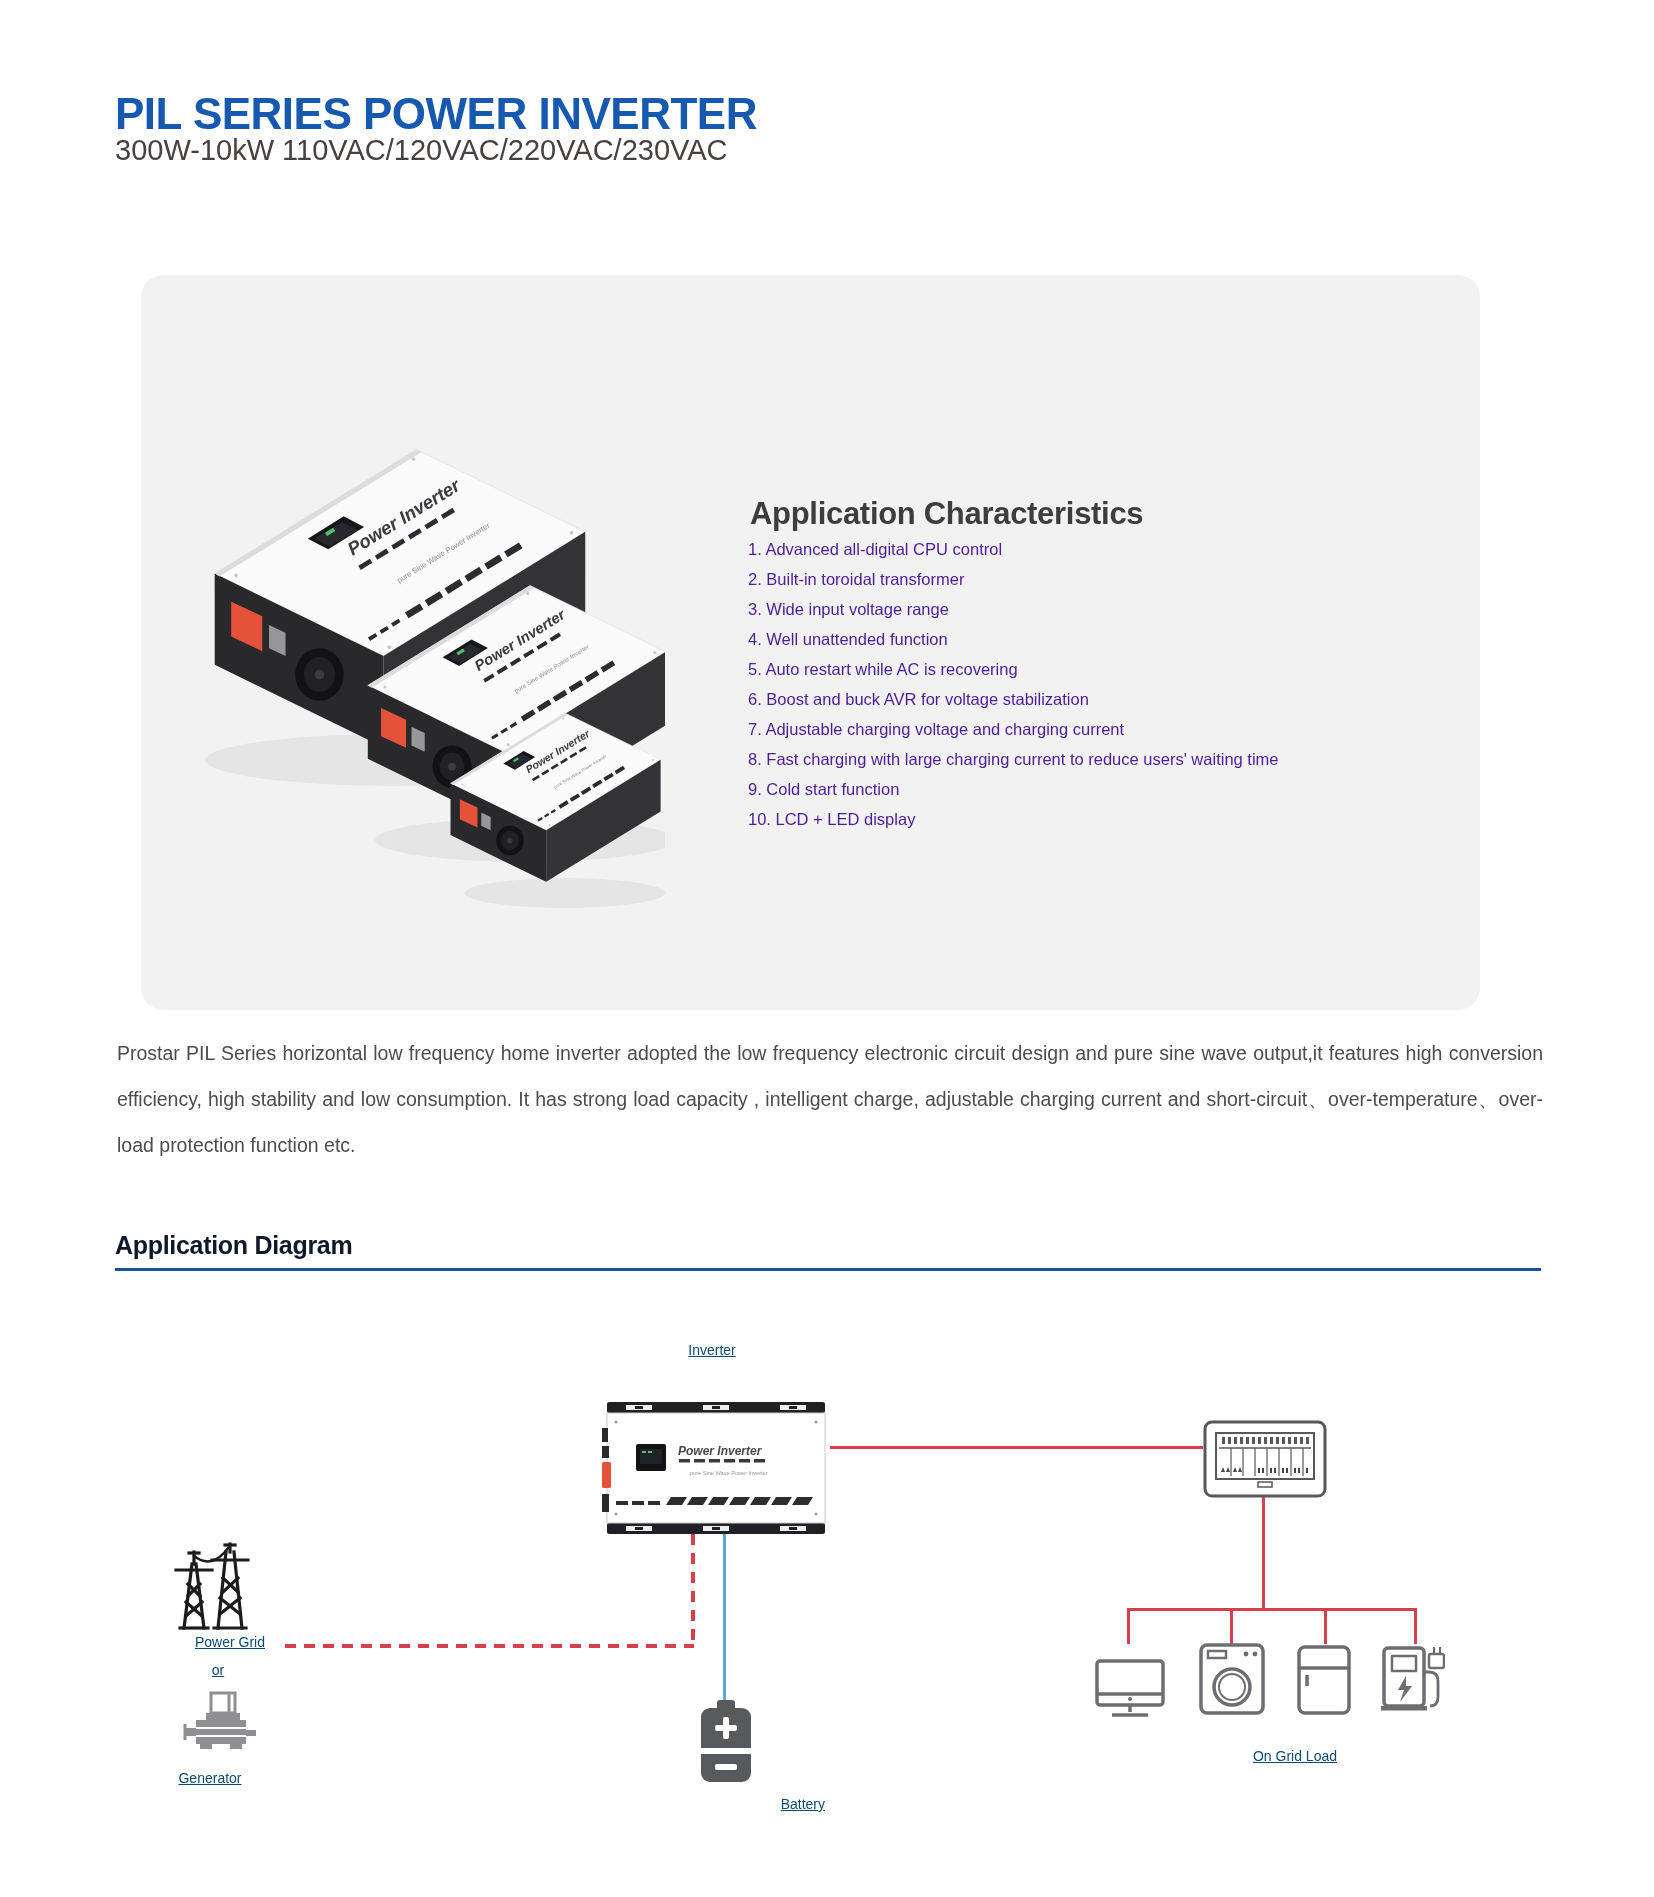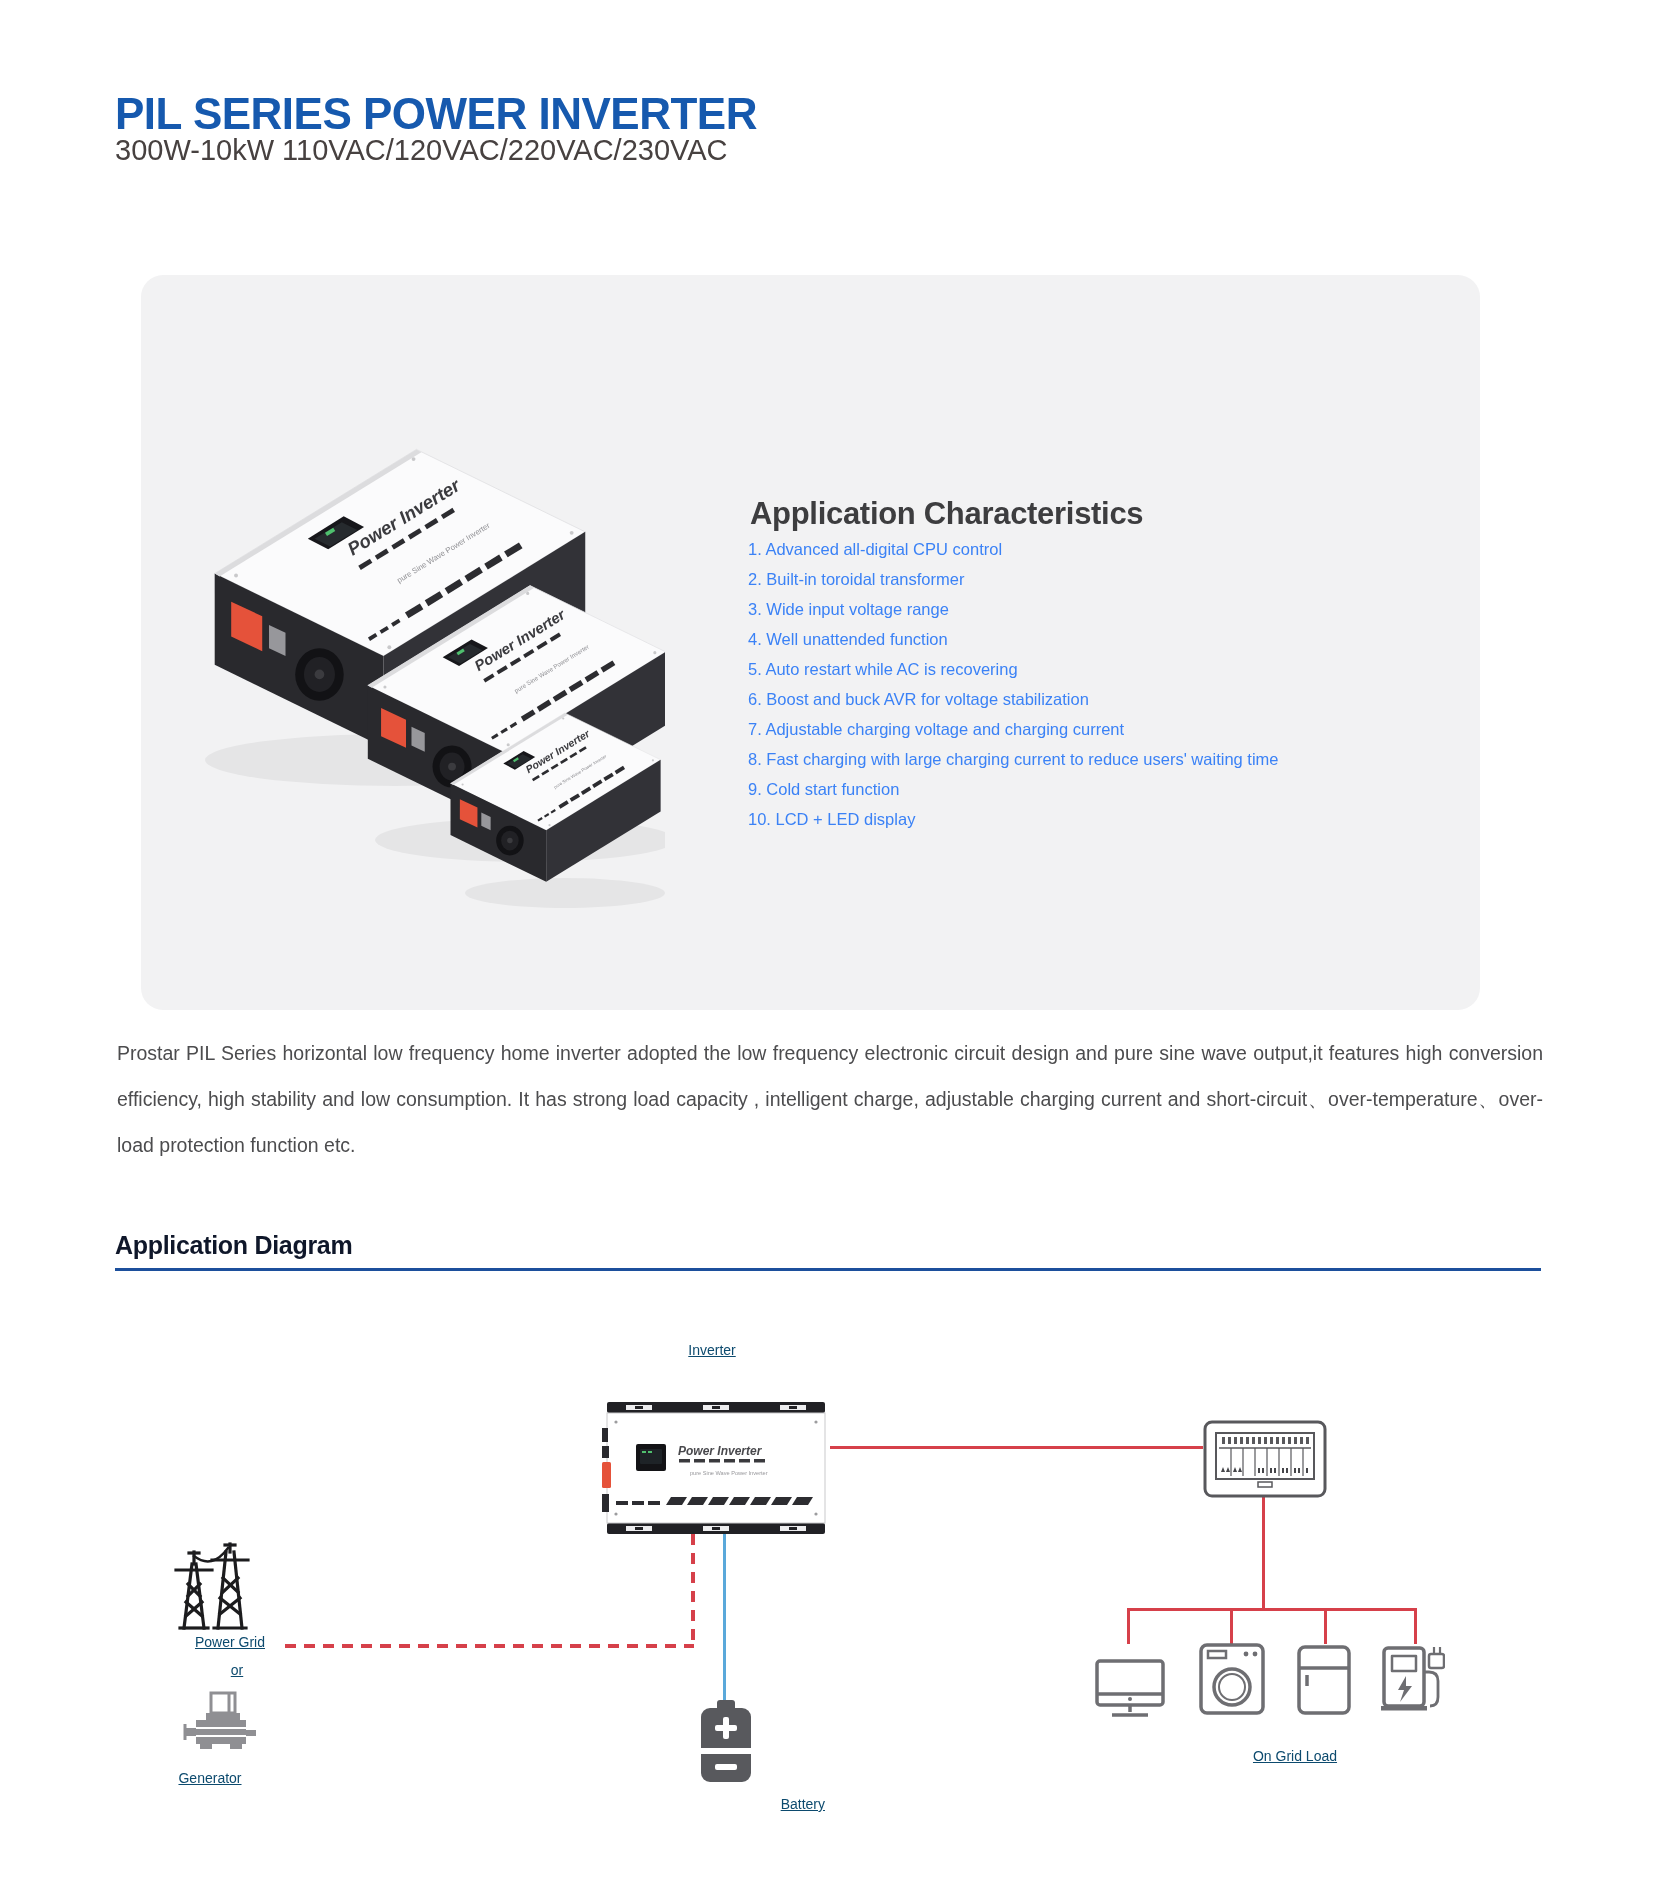--- a/index.html
+++ b/index.html
@@ -5,21 +5,21 @@
   html,body{margin:0;padding:0;background:#ffffff;}
   .page{position:relative;width:1654px;height:1897px;background:#fff;overflow:hidden;
         font-family:"Liberation Sans", sans-serif;}
   .abs{position:absolute;}
   .title{left:115px;top:60px;font-size:44px;font-weight:700;color:#1659ae;letter-spacing:-0.5px;}
   .subtitle{left:115px;top:134px;font-size:29px;color:#474140;}
   .hero-box{left:141px;top:275px;width:1339px;height:735px;background:#f2f2f3;border-radius:22px;}
   .product-svg{left:195px;top:415px;}
   .perf-heading{left:750px;top:470px;font-size:31px;font-weight:700;color:#3d3d3f;letter-spacing:-0.3px;}
   .perf-list{left:748px;top:534px;width:580px;margin:0;padding:0;list-style:none;
-             font-size:16.5px;color:#3b82f6;}
+             font-size:16.5px;color:#4c1d95;}
   .perf-list li{line-height:30px;padding-left:26px;text-indent:-26px;}
   .description{left:115px;top:1028px;width:1426px;font-size:19.5px;line-height:46px;
                color:#4c4c4e;text-align:justify;margin:2px;}
   .app-heading{left:115px;top:1210px;font-size:25px;font-weight:700;color:#0f172a;letter-spacing:-0.3px;}
   .rule{left:115px;top:1268px;width:1426px;height:3px;background:#1c4f9c;}
   .dlabel{position:absolute;font-size:14px;color:#0c4a6e;text-align:center;text-decoration:underline;}
   .wire{position:absolute;background:#d6404a;}
   .wire-blue{position:absolute;background:#5aa8da;}
   .dash-h{position:absolute;height:4px;
           background:repeating-linear-gradient(90deg,#d6404a 0 11px,transparent 11px 19px);}
@@ -250,21 +250,21 @@
       <line x1="53" y1="52" x2="68" y2="38"></line>
         <line x1="68" y1="52" x2="53" y2="38"></line>
       <line x1="42" y1="20" x2="78" y2="20"></line>
         <line x1="60" y1="12" x2="60" y2="4"></line>
       <line x1="55" y1="5" x2="65" y2="5"></line>
       <line x1="44" y1="88" x2="76" y2="88"></line>
       <path d="M24,16 Q42,30 58,8" stroke-width="2.4"></path>
     </g>
   </svg>
   <div class="dlabel" style="left:155px;top:1634px;width:150px;">Power Grid</div>
-  <div class="dlabel" style="left:162px;top:1662px;width:150px;">or</div>
+  <div class="dlabel" style="left:143px;top:1662px;width:150px;">or</div>
 
   <svg class="abs" style="left:182px;top:1690px;" width="78" height="66" viewBox="0 0 78 66">
     <g stroke="#8f8f93" stroke-width="3" fill="none">
       <rect x="29" y="3" width="24" height="20"></rect>
       <line x1="47" y1="3" x2="47" y2="23"></line>
     </g>
     <rect x="24" y="23" width="34" height="7" fill="#8f8f93"></rect>
     <rect x="14" y="30" width="50" height="24" fill="#8f8f93"></rect>
     <line x1="14" y1="38" x2="64" y2="38" stroke="#fff" stroke-width="2"></line>
     <line x1="14" y1="46" x2="64" y2="46" stroke="#fff" stroke-width="2"></line>

